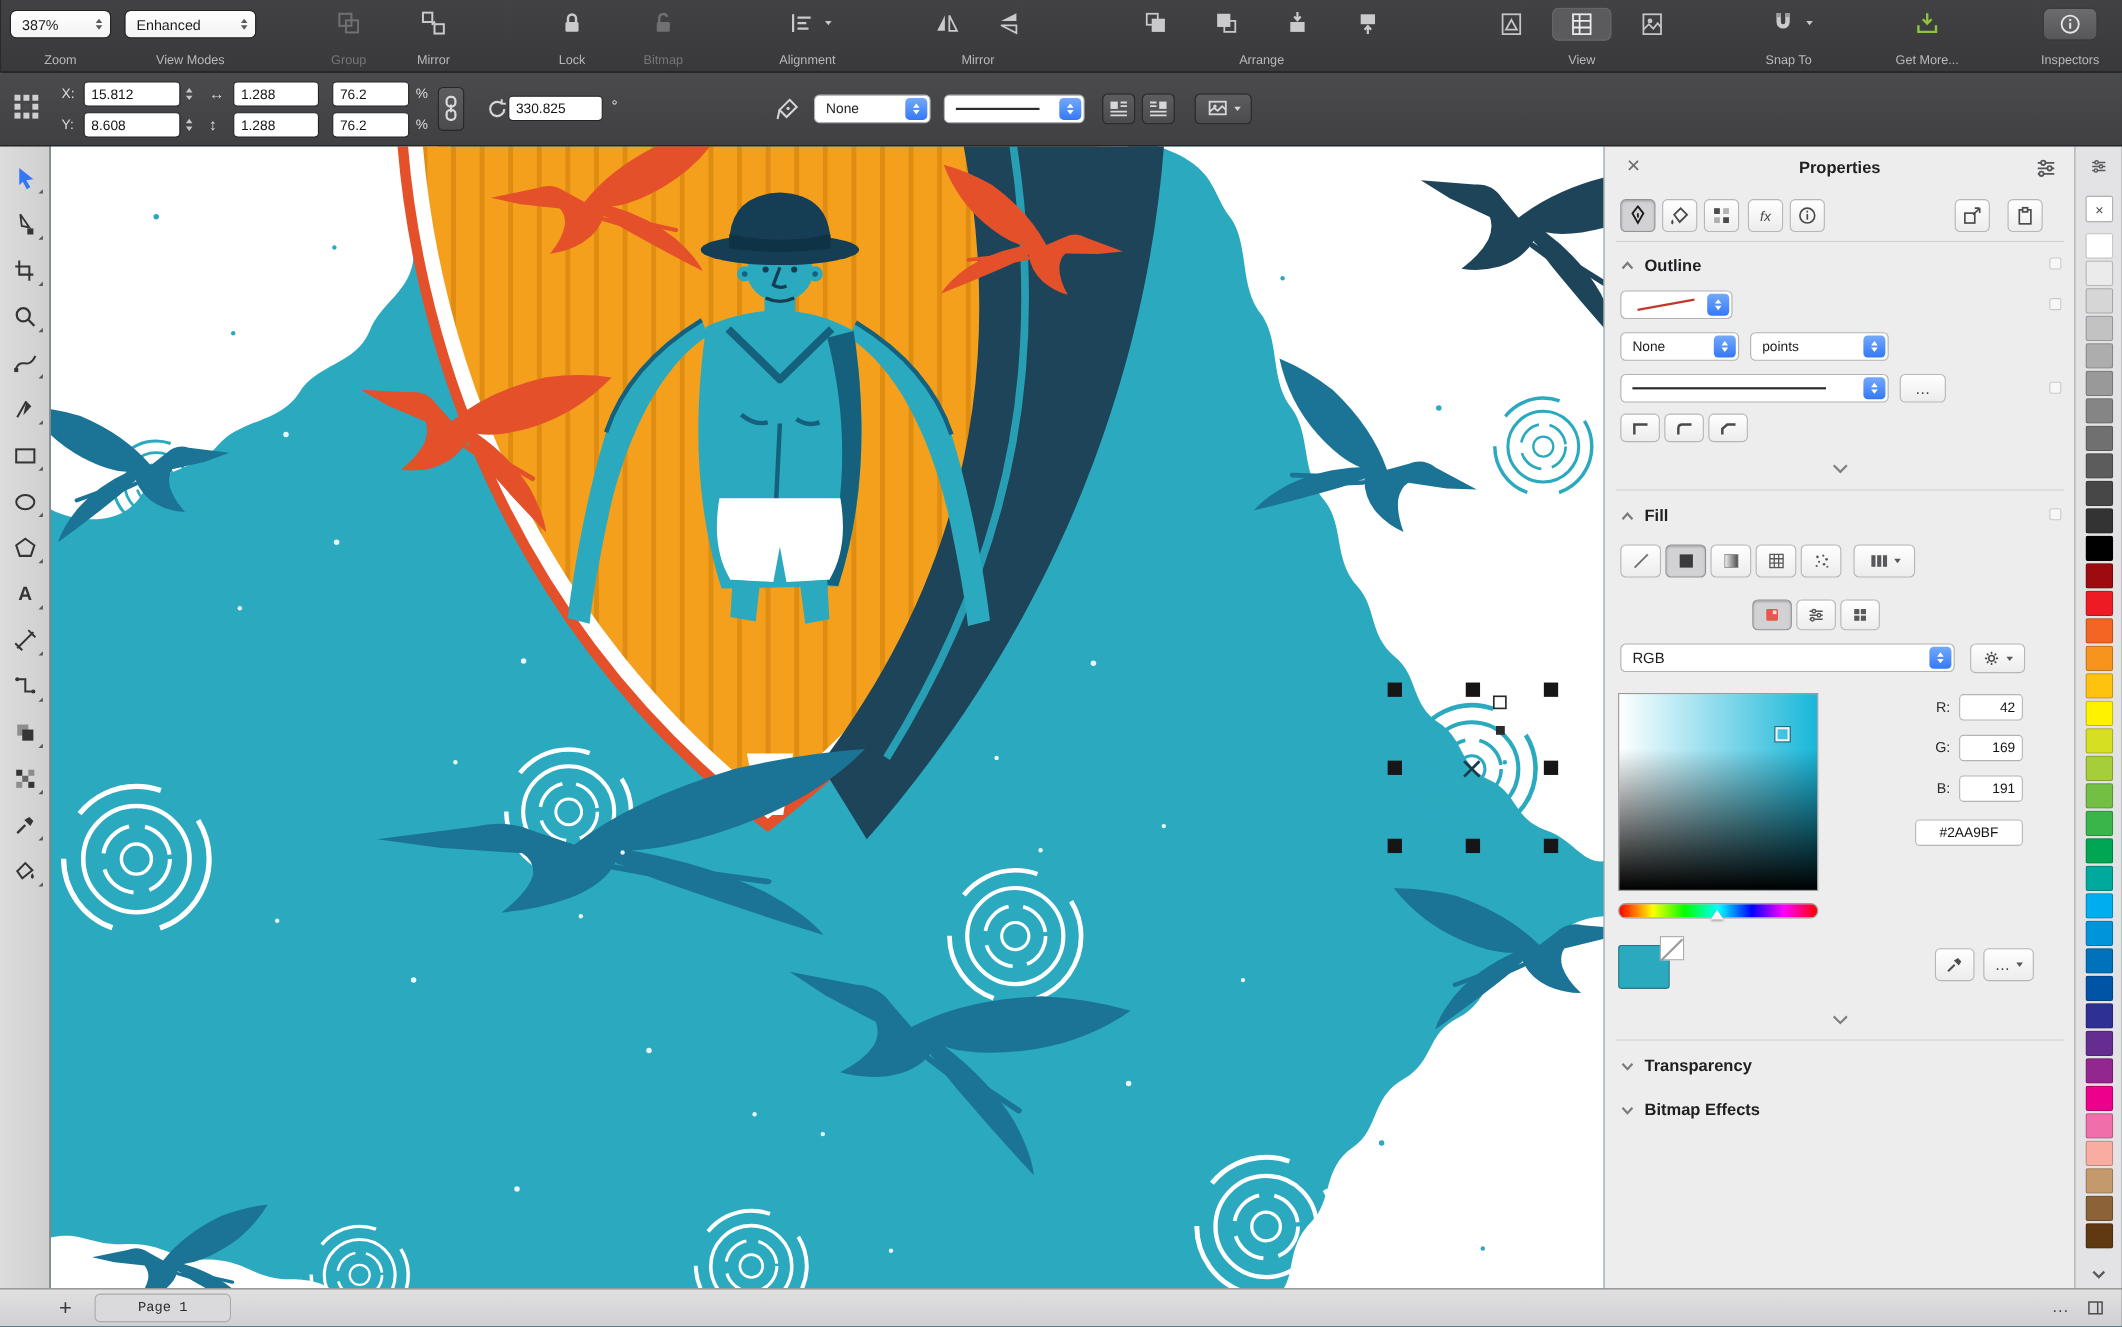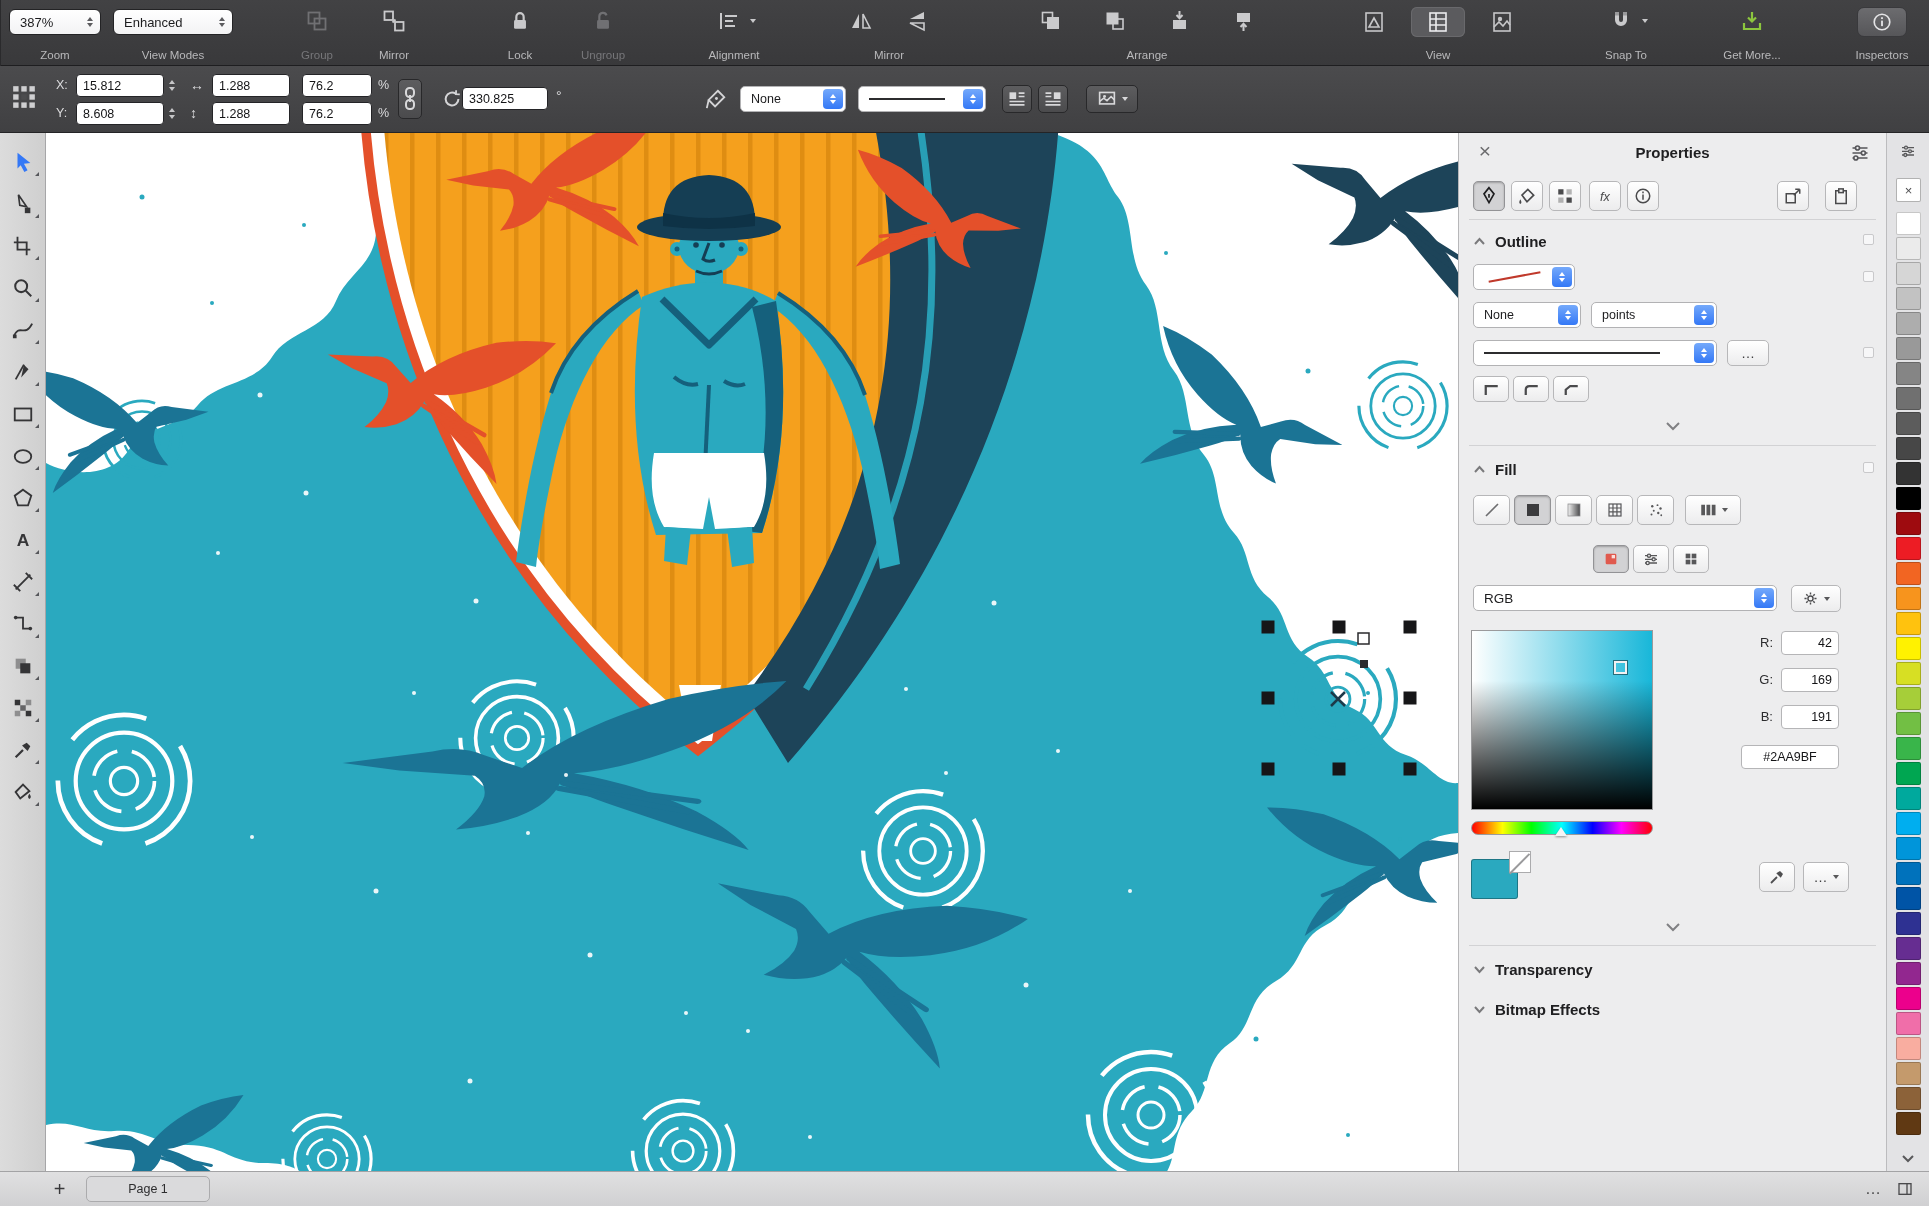--- a/index.html
+++ b/index.html
@@ -116,21 +116,21 @@
   .pal-opts { position:absolute; top:10px; left:0; right:0; display:flex; justify-content:center; color:#59595b; }
   .pal-scroll { position:absolute; bottom:8px; left:0; right:0; display:flex; justify-content:center; color:#59595b; }
 
   
   .statusbar { position:absolute; left:0; top:1171px; width:100%; height:35px;
                background:linear-gradient(#e0e0e1,#d0d0d2); border-top:1px solid #a3a3a5; z-index:9; }
   .plus-btn { position:absolute; left:46px; top:4px; width:27px; height:26px; display:flex; align-items:center;
               justify-content:center; font-size:20px; color:#39393b; }
   .page-tab { position:absolute; left:86px; top:4px; width:124px; height:26px; background:#dadadc;
               border:1px solid #ababad; border-radius:5px; display:flex; align-items:center;
-              justify-content:center; font-size:12.5px; color:#2d2d2f; }
+              justify-content:center; font-size:12.5px; color:#2d2d2f;font-family:Liberation Mono, monospace; }
   .sb-right { position:absolute; right:16px; top:4px; height:26px; display:flex; gap:16px; align-items:center; color:#4a4a4c; }
 </style>
 </head>
 <body>
 
 <div id="app">
 
   <div class="tb">
 
     <div class="tb-g" style="left:8px;width:92px">
@@ -194,21 +194,21 @@
 
     <div class="tb-g" style="left:574px;width:56px">
       <div class="tb-icons">
           <span class="ticon dis">
         <svg width="22" height="24" viewBox="0 0 24 24">
               <rect x="5.5" y="11" width="13" height="9.5" rx="1.5" fill="currentColor"></rect>
               <path d="M8,11 V7 a4,4 0 0 1 7.8,-1.2" fill="none" stroke="currentColor" stroke-width="2.4"></path>
             </svg>
       </span>
         </div>
-      <div class="tb-label dim">Ungroup</div>
+      <div class="tb-label dim">Bitmap</div>
     </div>
 
     <div class="tb-g" style="left:694px;width:78px">
       <div class="tb-icons" style="gap:5px">
         <span class="ticon">
           <svg width="24" height="24" viewBox="0 0 24 24" stroke="currentColor" stroke-width="2" fill="none">
               <path d="M4,4 v16 M8,7 h12 M8,12 h8 M8,17 h10"></path>
             </svg>
         </span>
         <span class="tri dn" style="border-top-color:#c9c9cb"></span>

